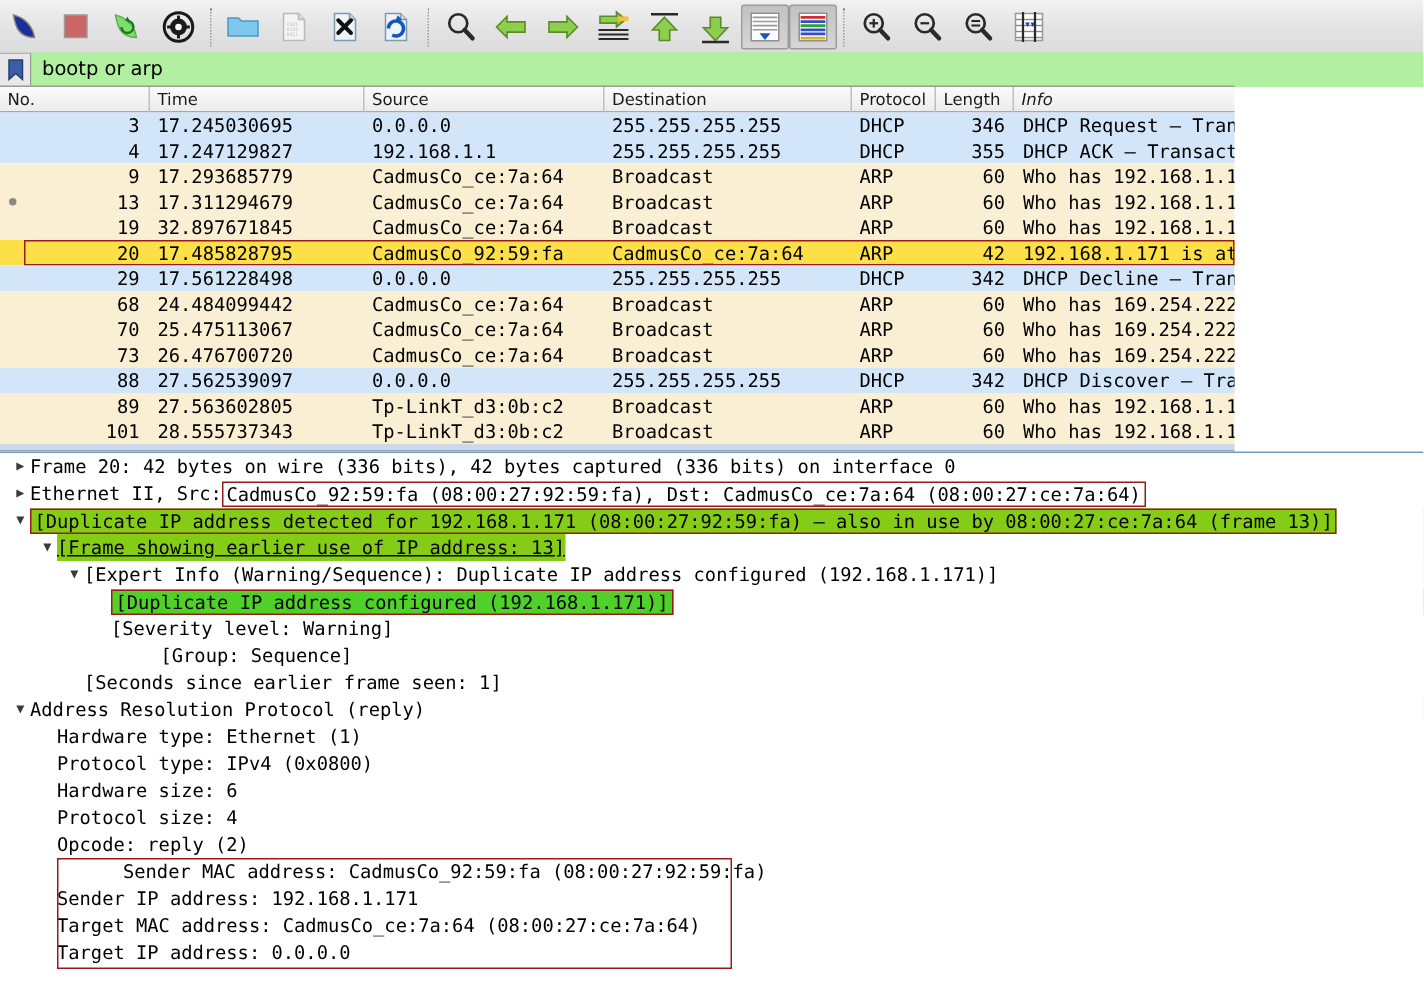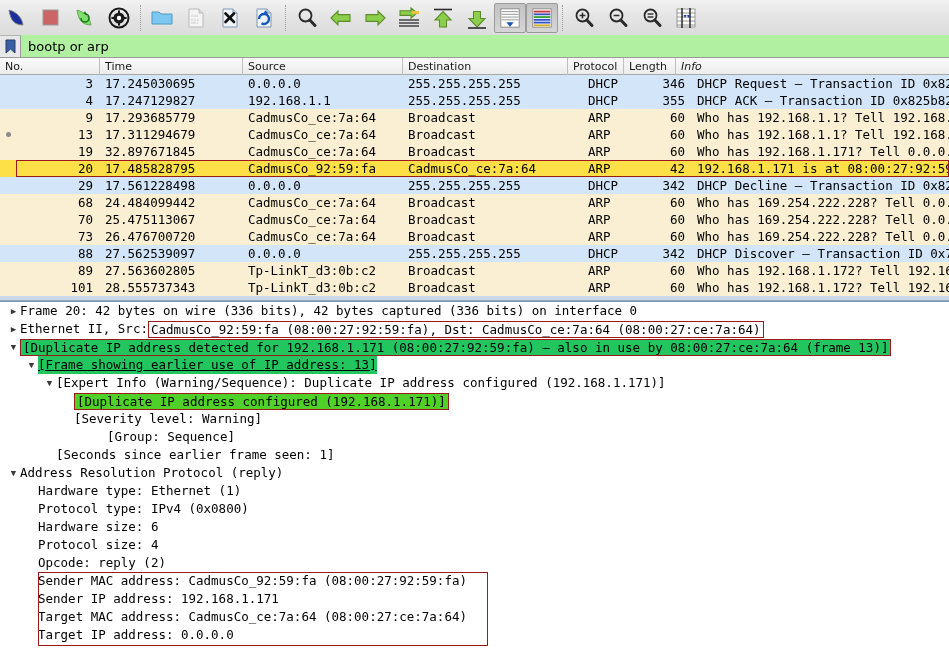--- a/index.html
+++ b/index.html
@@ -47,21 +47,21 @@
     background:#e8e8e8;border-right:1px solid #9a9a9a;
     display:flex;align-items:center;justify-content:center;
   }
   #filter-input{
     flex:1 1 auto;height:21px;line-height:21px;
     background:#b0f0a0;border:0;outline:none;
     font-family:"DejaVu Sans",sans-serif;font-size:13px;color:#000;
     padding-left:7px;
   }
   
-  #plist{width:949px;background:#fff;}
+  #plist{width:823px;background:#fff;}
   #plist-head{
     height:18px;box-sizing:border-box;
     background:linear-gradient(to bottom,#fbfbfb,#ececec);
     border-top:1px solid #9a9a9a;
     border-bottom:1px solid #a8a8a8;
     display:flex;position:relative;
     font-family:"DejaVu Sans",sans-serif;font-size:11px;color:#1a1a1a;
   }
   #plist-head .hcell{
     box-sizing:border-box;height:17px;line-height:17px;
@@ -72,21 +72,21 @@
     height:17px;line-height:17px;display:flex;white-space:nowrap;
     font-family:"DejaVu Sans Mono",monospace;font-size:12.5px;color:#000;
     position:relative;
   }
   .prow .c{box-sizing:border-box;overflow:hidden;white-space:nowrap;}
   .c-mark{width:16px;text-align:center;flex:0 0 16px;}
   .c-no{width:84px;flex:0 0 84px;text-align:right;padding-right:7px;}
   .c-time{width:143px;flex:0 0 143px;padding-left:5px;}
   .c-src{width:160px;flex:0 0 160px;padding-left:5px;}
   .c-dst{width:165px;flex:0 0 165px;padding-left:5px;}
-  .c-proto{width:56px;flex:0 0 56px;padding-left:5px;margin-left:15px;}
+  .c-proto{width:56px;flex:0 0 56px;padding-left:5px;}
   .c-len{width:52px;flex:0 0 52px;text-align:right;padding-right:6px;}
   .c-info{flex:1 1 auto;padding-left:6px;}
   .bg-dhcp{background:#d3e6f9;}
   .bg-arp{background:#faefd2;}
   .bg-sel{background:#fde047;}
   .sel-outline{
     position:absolute;left:16px;top:0;right:0;height:17px;
     border:1.5px solid #9b1b1b;box-sizing:border-box;pointer-events:none;
   }
   .markdot{
@@ -103,21 +103,21 @@
   .drow{
     height:18px;line-height:18px;white-space:nowrap;
     font-family:"DejaVu Sans Mono",monospace;font-size:12.5px;color:#000;
     position:relative;display:flex;align-items:center;
   }
   .twist{
     display:inline-block;width:13px;flex:0 0 13px;text-align:center;
     font-size:9px;color:#3a3a3a;line-height:18px;
   }
   .dtext{display:inline-block;white-space:nowrap;}
-  .hl-yellow{background:#22c55e;}
+  .hl-yellow{background:#84cc16;}
   .hl-green{background:#4fd12a;}
   .box-red{
     border:1.5px solid #9b1b1b;box-sizing:border-box;
     padding:0 2px;line-height:15px;display:inline-block;text-align:right;
   }
   .ul{text-decoration:underline;}
   .rowbox{
     position:absolute;border:1.5px solid #9b1b1b;box-sizing:border-box;
     pointer-events:none;
   }
@@ -542,21 +542,21 @@
         <span class="dtext">Hardware size: 6</span>
       </div>
       <div class="drow" style="padding-left: 25px;">
         <span class="twist">&nbsp;</span>
         <span class="dtext">Protocol size: 4</span>
       </div>
       <div class="drow" style="padding-left: 25px;">
         <span class="twist">&nbsp;</span>
         <span class="dtext">Opcode: reply (2)</span>
       </div>
-      <div class="drow" style="padding-left: 25px;">
+      <div class="drow" style="padding-left: 25px; gap: 44px;">
         <span class="twist">&nbsp;</span>
         <span class="dtext">Sender MAC address: CadmusCo_92:59:fa (08:00:27:92:59:fa)</span>
       </div>
       <div class="drow" style="padding-left: 25px;">
         <span class="twist">&nbsp;</span>
         <span class="dtext">Sender IP address: 192.168.1.171</span>
       </div>
       <div class="drow" style="padding-left: 25px;">
         <span class="twist">&nbsp;</span>
         <span class="dtext">Target MAC address: CadmusCo_ce:7a:64 (08:00:27:ce:7a:64)</span>

